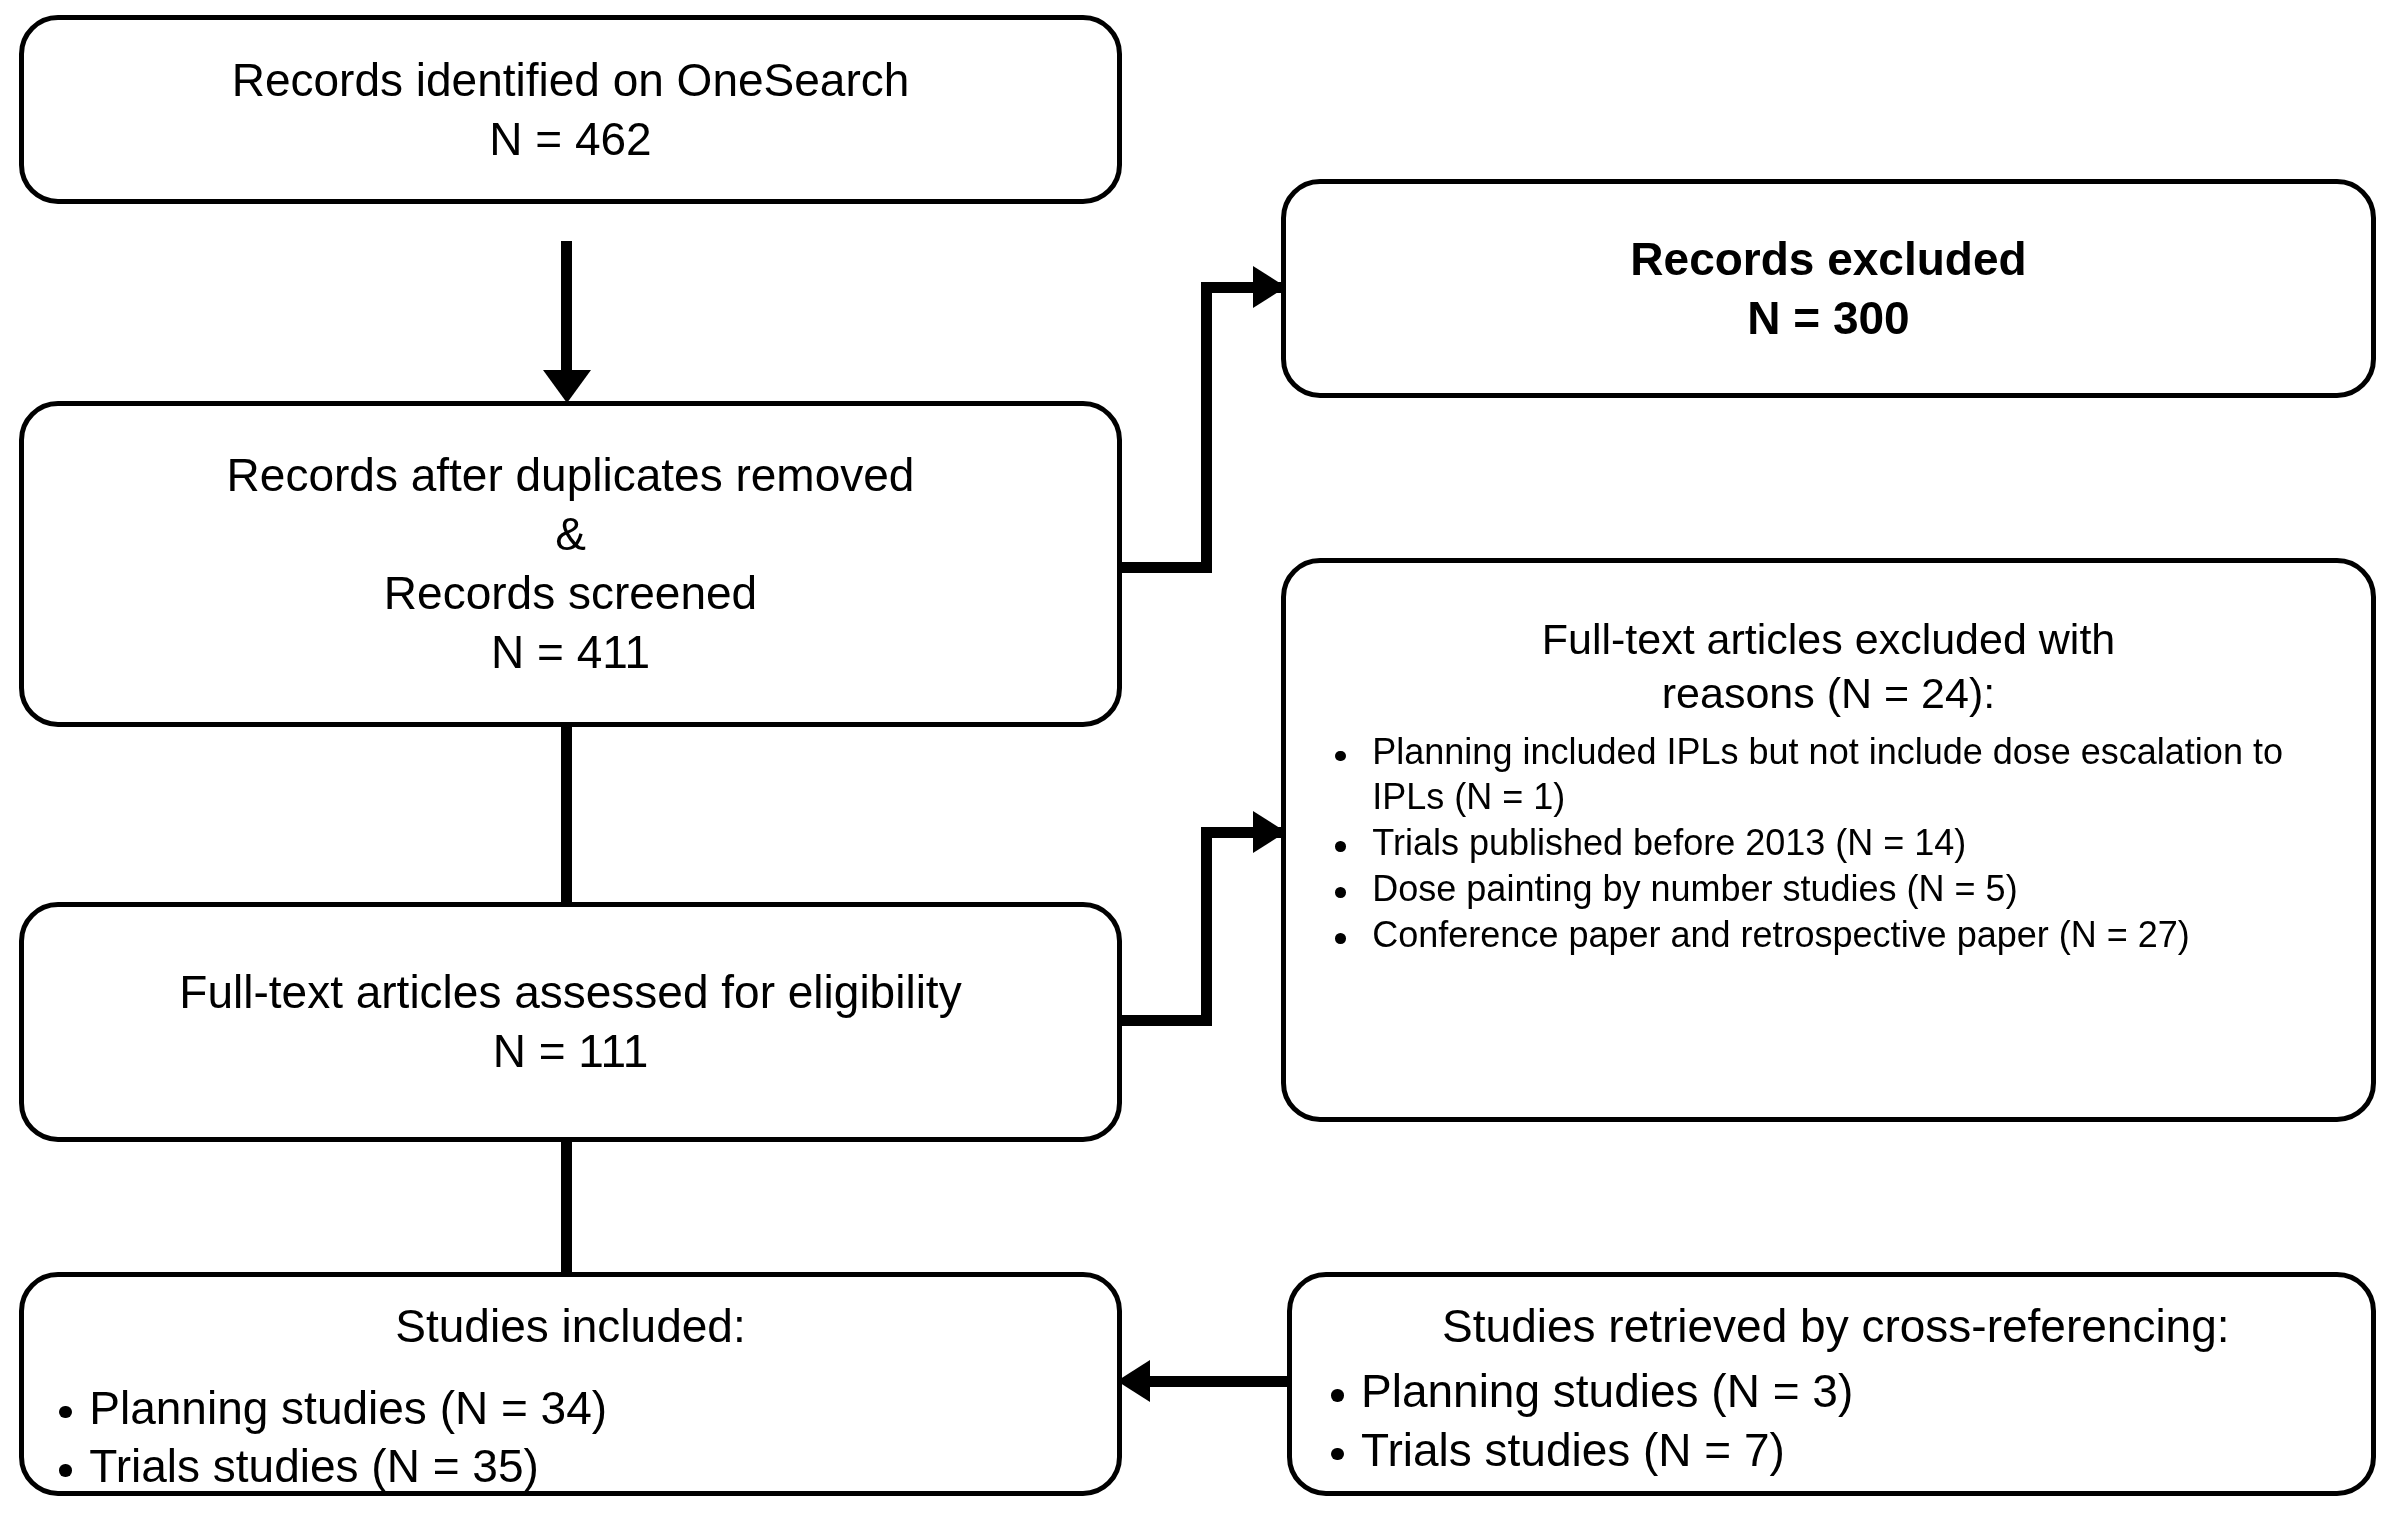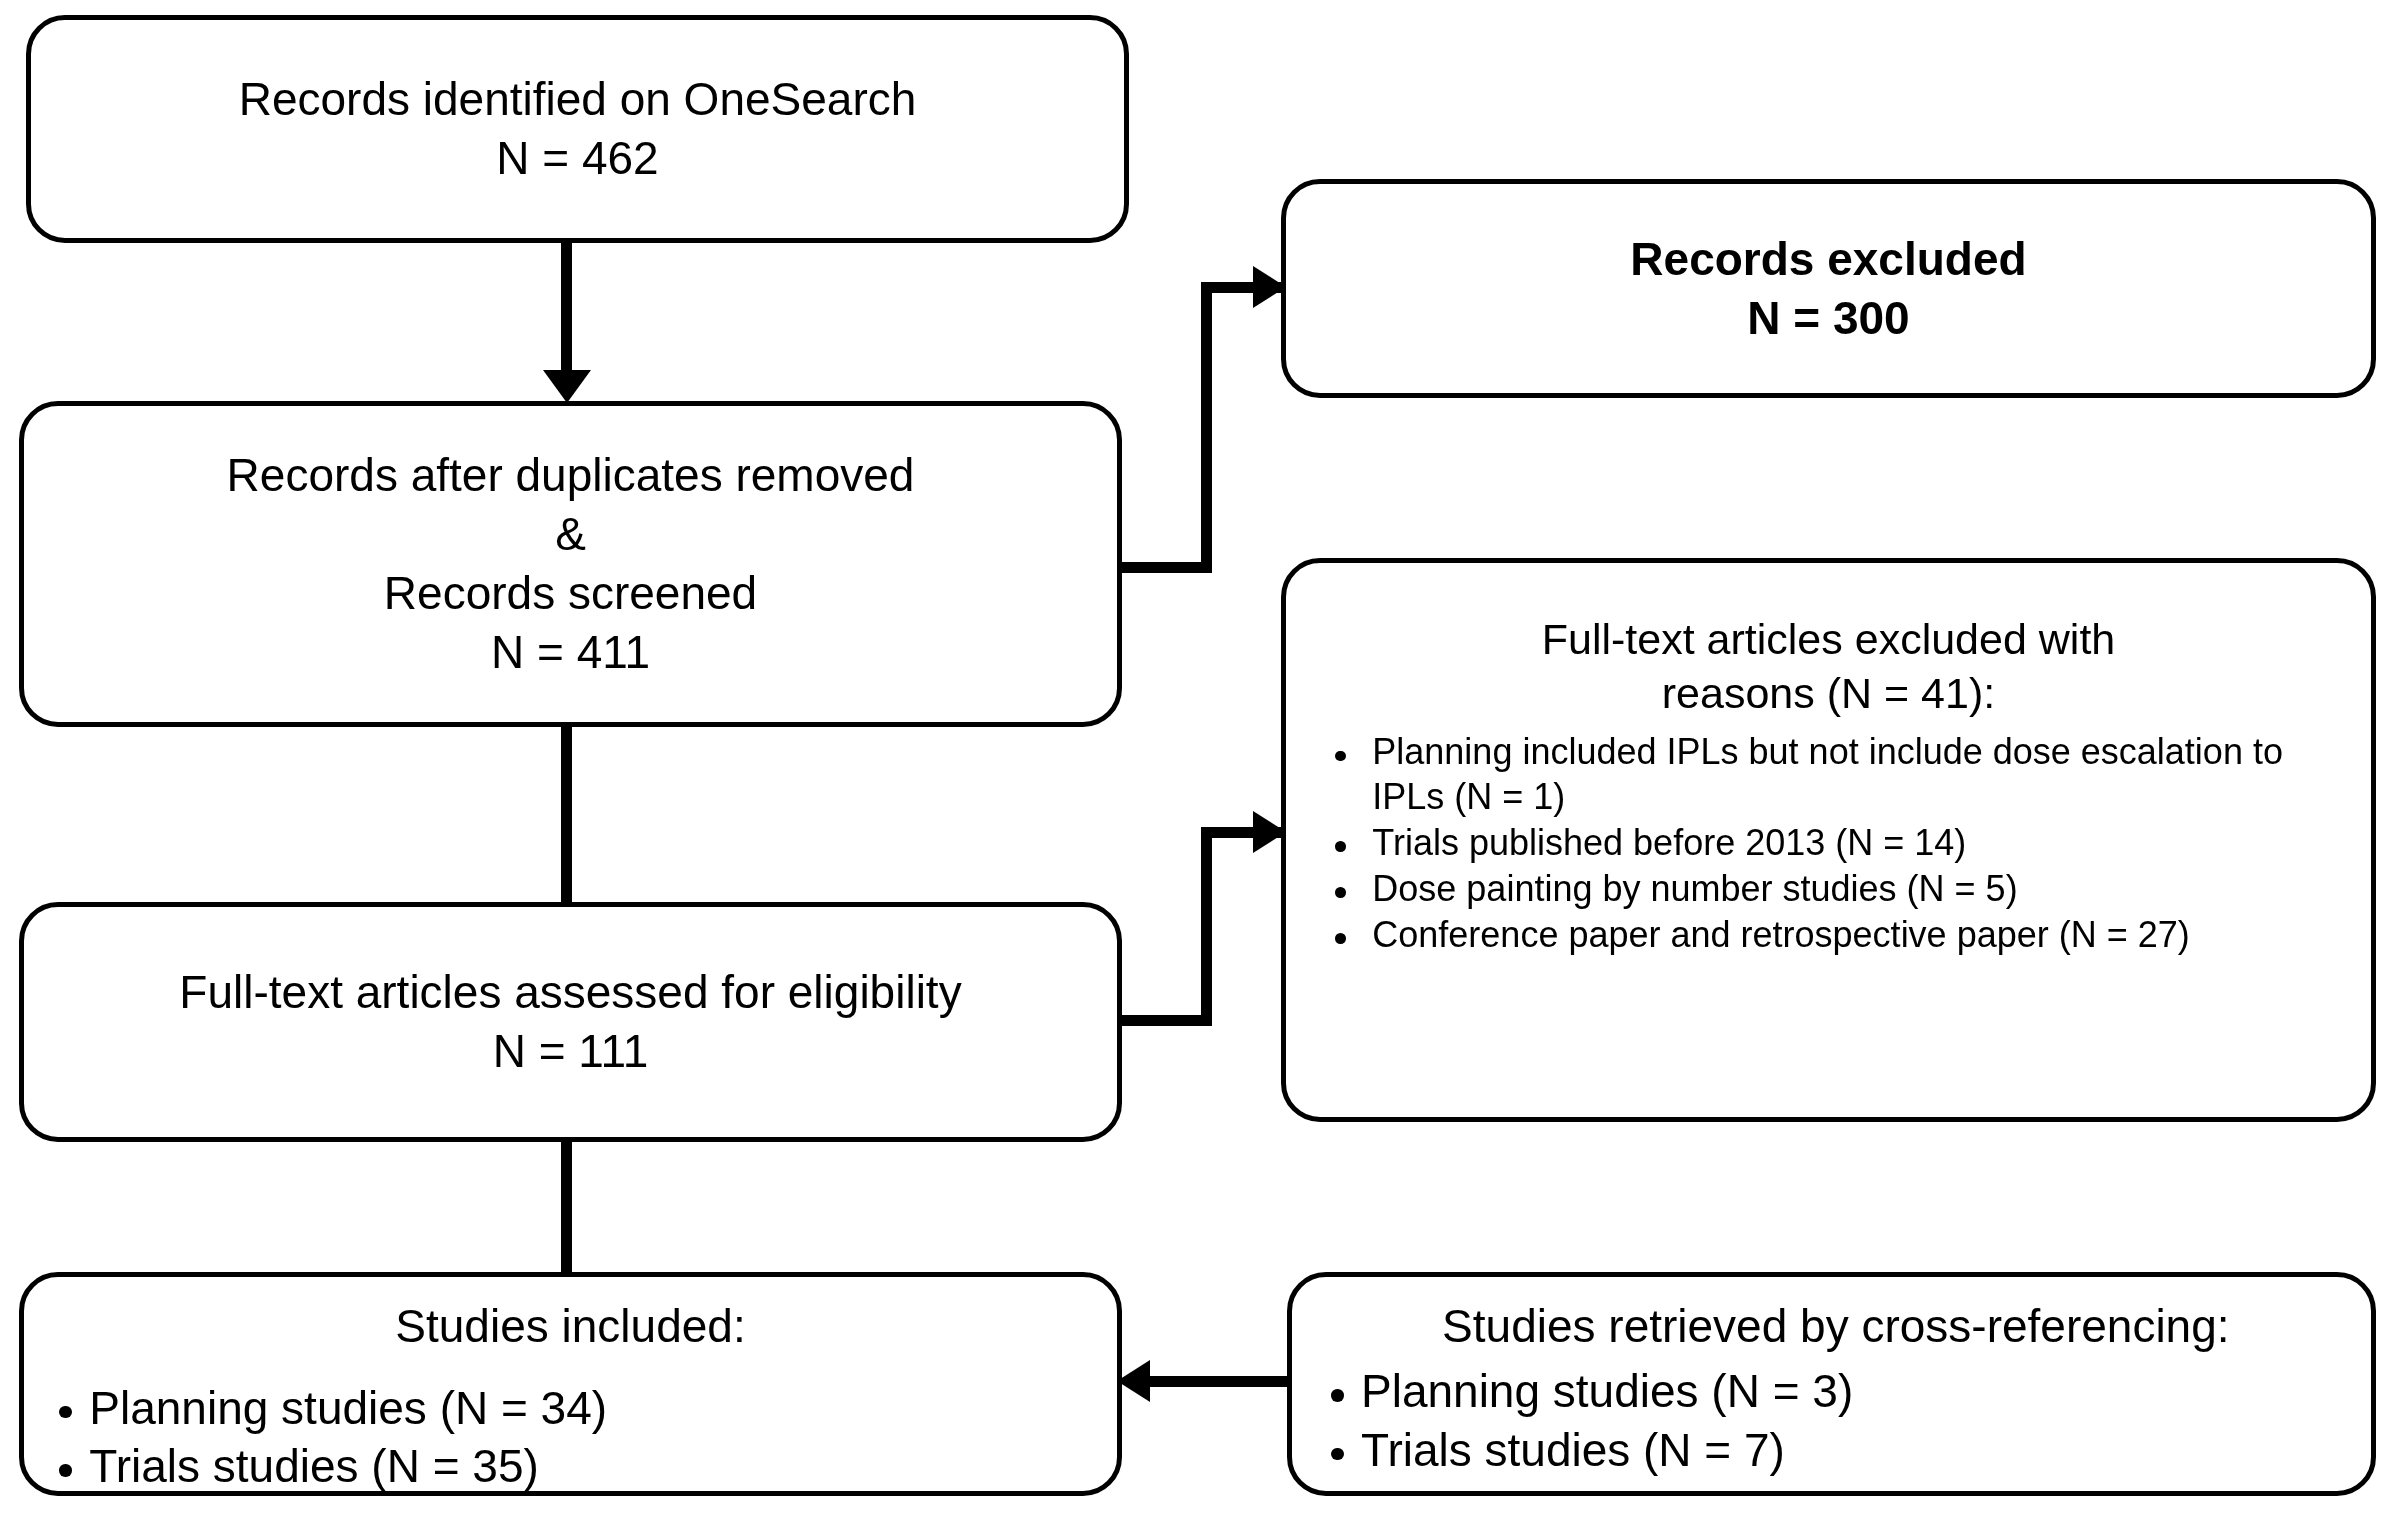--- a/index.html
+++ b/index.html
@@ -134,21 +134,21 @@
   <div class="seg" style="left:1201px; top:827px; width:10.7px; height:199px;"></div>
   <div class="seg" style="left:1201px; top:827px; width:85px; height:10.7px;"></div>
   <div class="arrow-right" style="left:1253px; top:811px;"></div>
 
   <div class="seg" style="left:561px; top:1121px; width:10.7px; height:157px;"></div>
   <div class="arrow-down" style="left:543px; top:1273px;"></div>
 
   <div class="seg" style="left:1147px; top:1376px; width:140px; height:10.7px;"></div>
   <div class="arrow-left" style="left:1117px; top:1360px;"></div>
 
-  <div class="node" style="left:26px; top:15px; width:1103px; height:228px;">
+  <div class="node" style="left:19px; top:15px; width:1103px; height:189px;">
     <div class="node-inner">
       <div class="line fs-big">Records identified on OneSearch</div>
       <div class="line fs-big">N = 462</div>
     </div>
   </div>
 
   <div class="node" style="left:1281px; top:179px; width:1095px; height:219px;font-weight:bold;">
     <div class="node-inner">
       <div class="line fs-big">Records excluded</div>
       <div class="line fs-big">N = 300</div>
@@ -160,21 +160,21 @@
       <div class="line fs-big">Records after duplicates removed</div>
       <div class="line fs-big">&amp;</div>
       <div class="line fs-big">Records screened</div>
       <div class="line fs-big">N = 411</div>
     </div>
   </div>
 
   <div class="node" style="left:1281px; top:558px; width:1095px; height:564px; justify-content:flex-start;">
     <div class="node-inner" style="padding-top:49px;">
       <div class="node-heading fs-mid">Full-text articles excluded with</div>
-      <div class="node-heading fs-mid">reasons (N = 41):</div>
+      <div class="node-heading fs-mid">reasons (N = 24):</div>
       <ul class="bullets fs-small" style="margin-top:10px;">
         <li>Planning included IPLs but not include dose escalation to IPLs (N = 1)</li>
         <li>Trials published before 2013 (N = 14)</li>
         <li>Dose painting by number studies (N = 5)</li>
         <li>Conference paper and retrospective paper (N = 27)</li>
       </ul>
     </div>
   </div>
 
   <div class="node" style="left:19px; top:902px; width:1103px; height:240px;">

